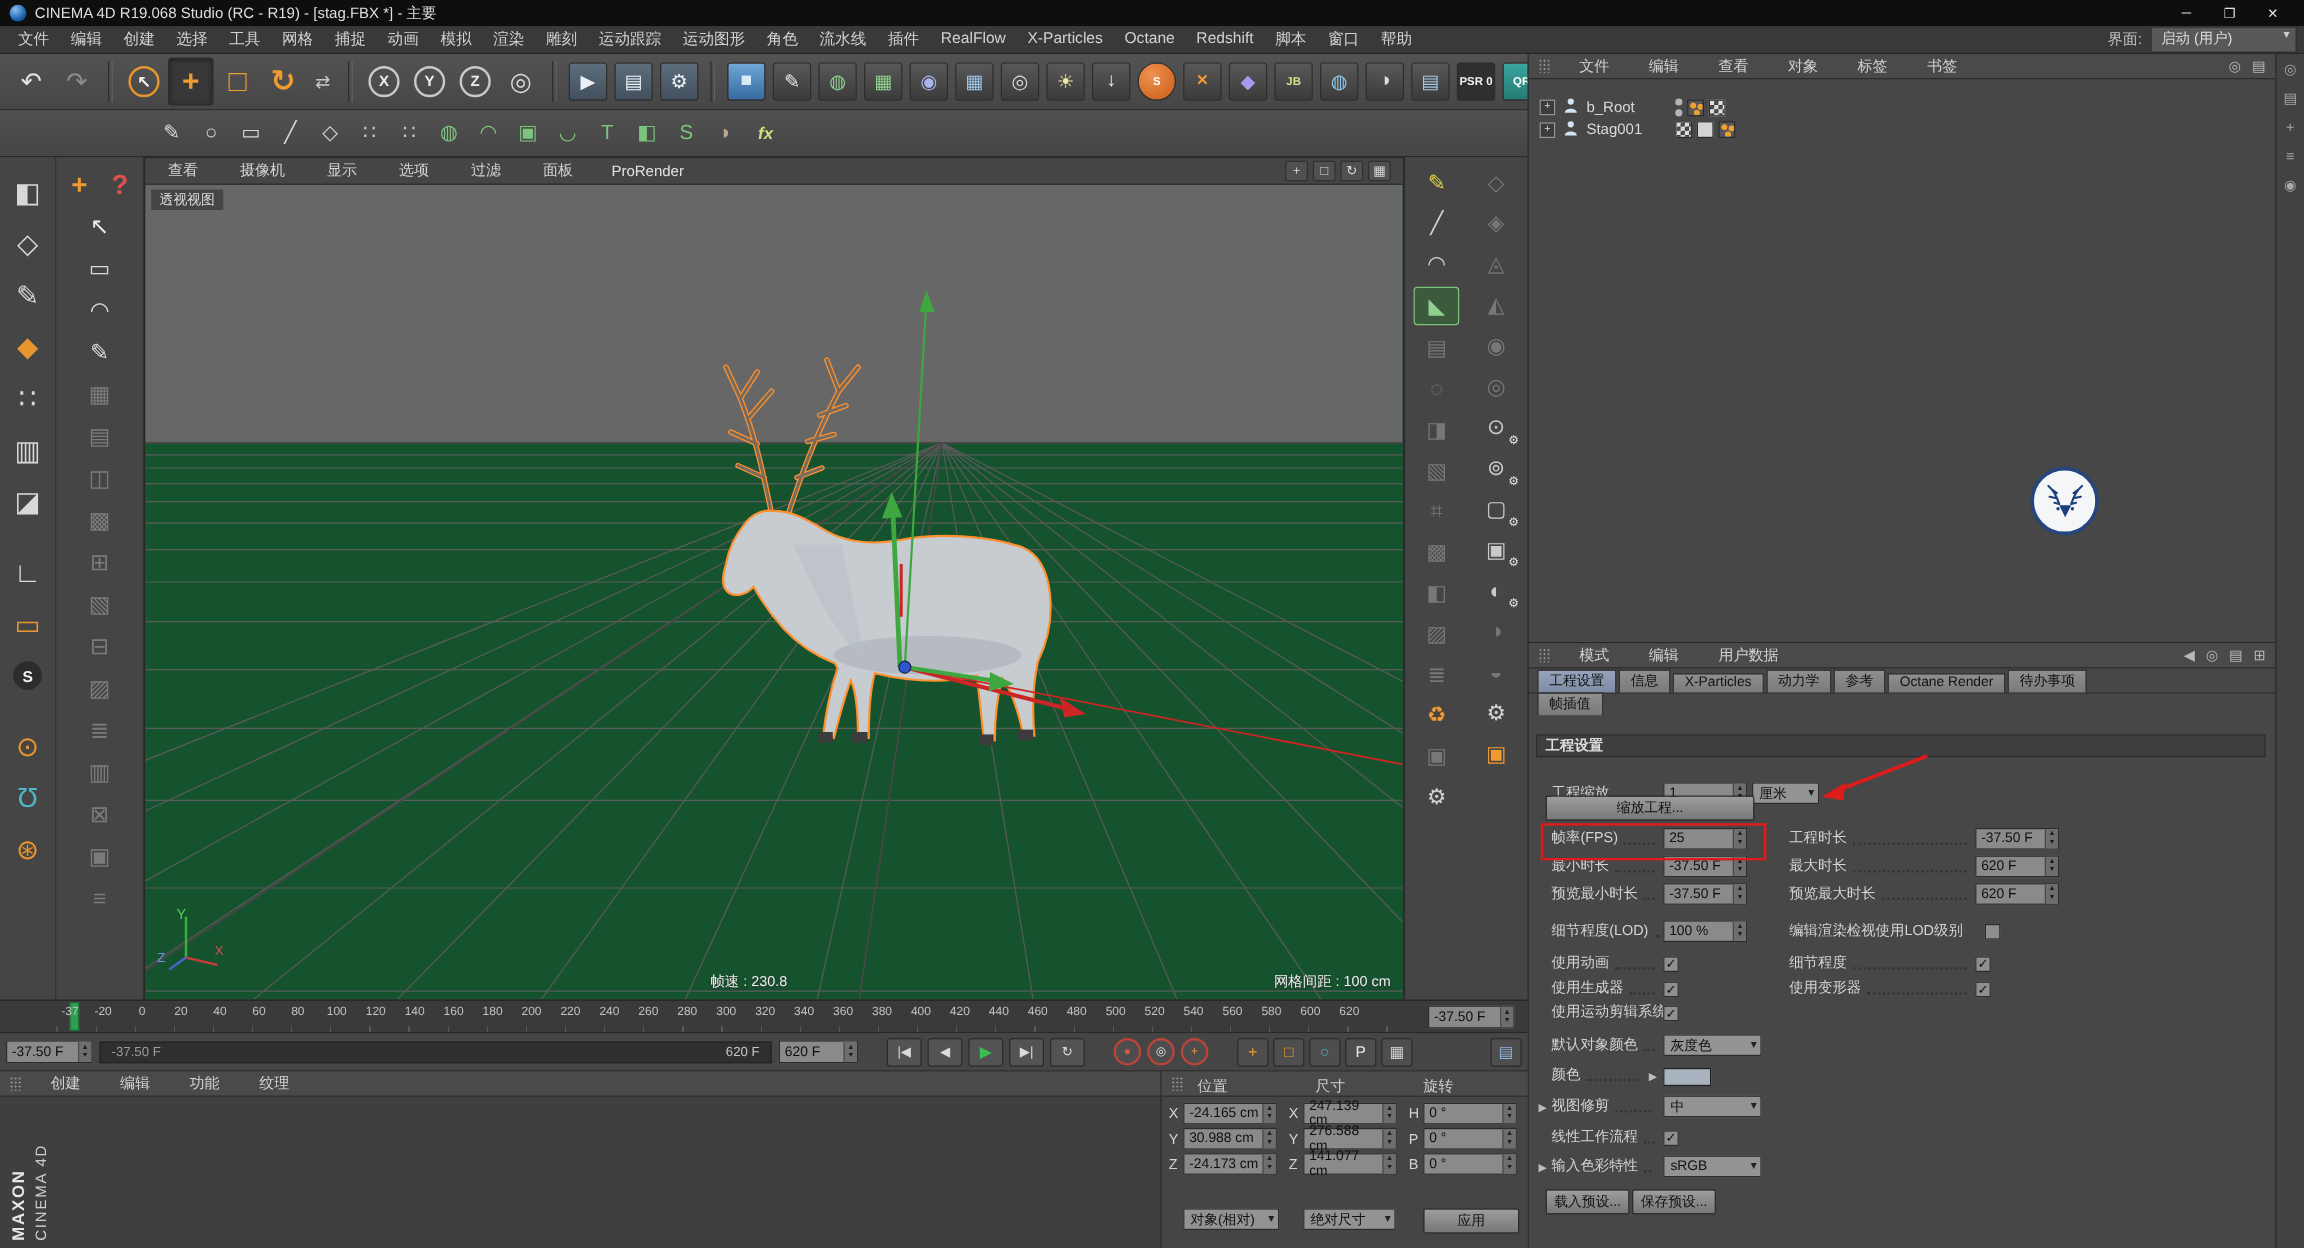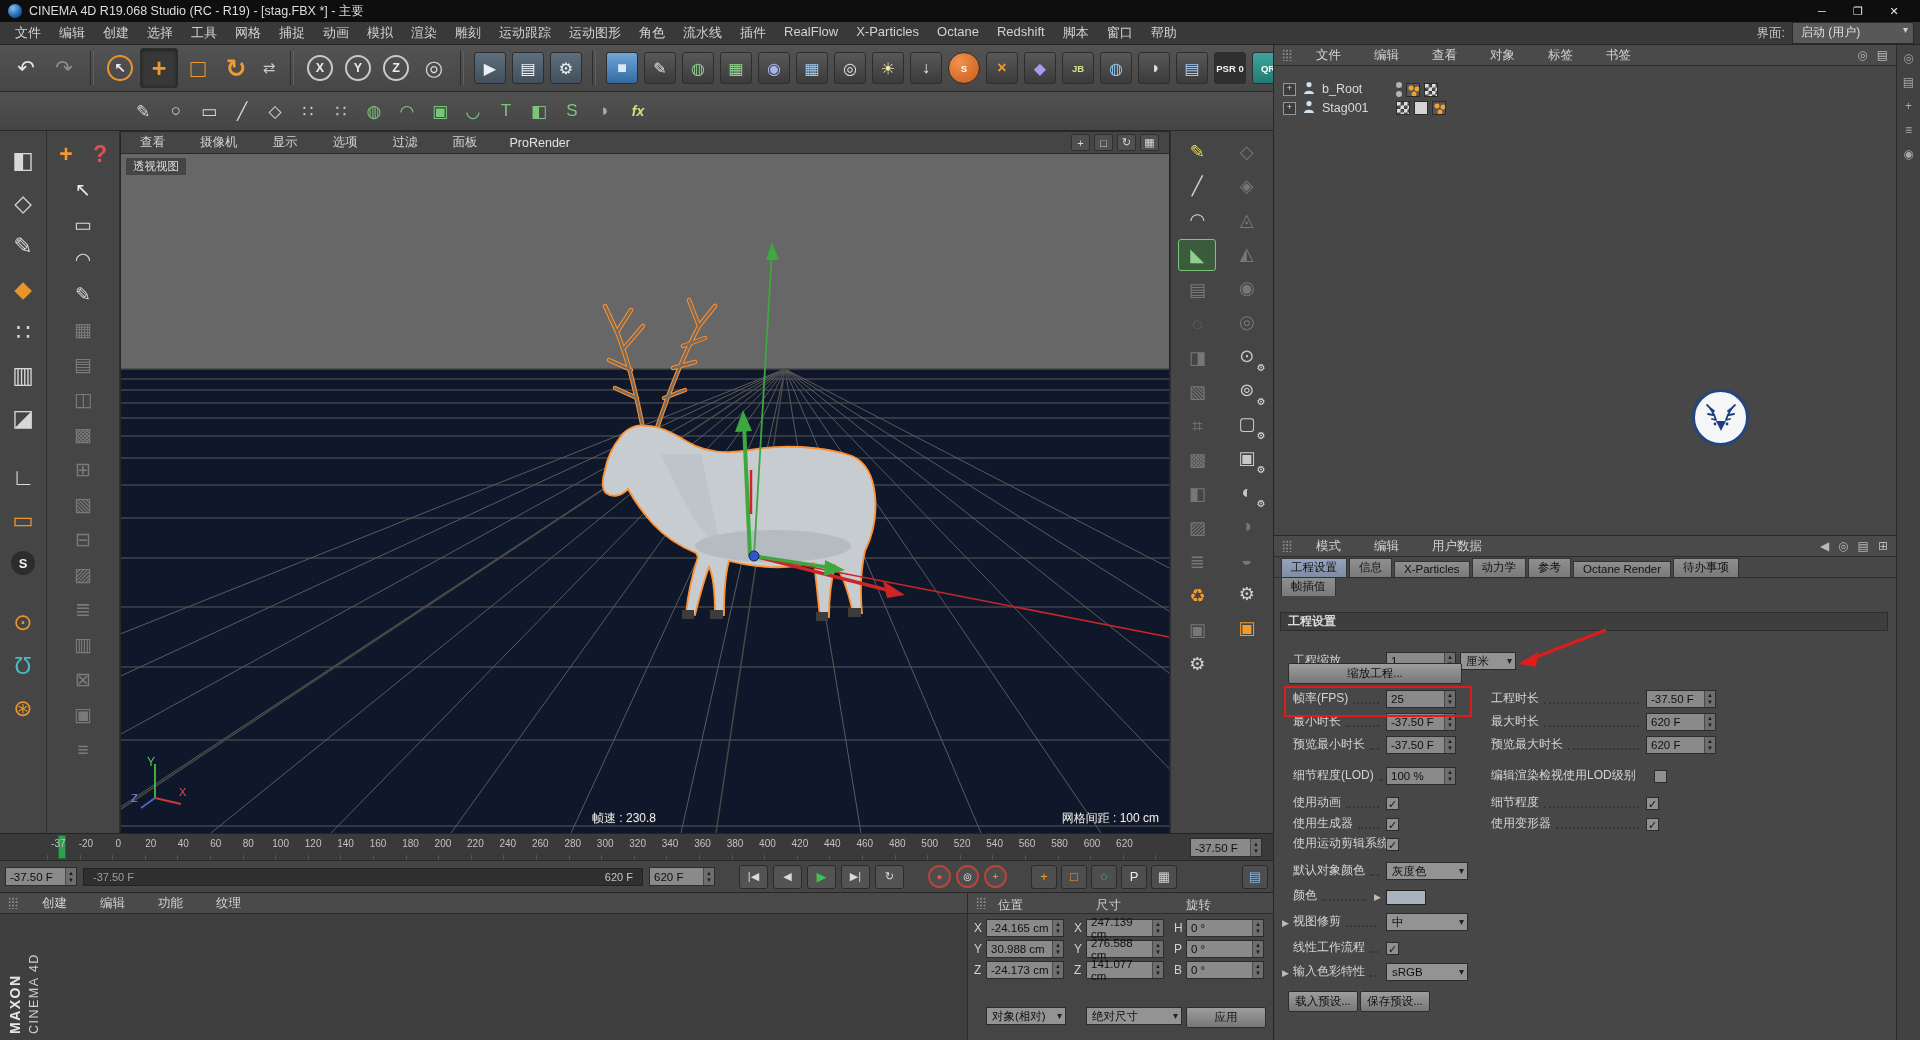--- a/index.html
+++ b/index.html
@@ -54,21 +54,21 @@
   .lbico{width:34px;height:35px;display:flex;align-items:center;justify-content:center;font-size:19px;color:#d2d2d2;}
   .solo{flex-basis:100%;display:flex;justify-content:center;}
   .dim{opacity:.38;}
   
   .viewport{left:120px;top:131px;width:1050px;height:702px;border:1px solid #272727;box-sizing:border-box;}
   .vp-menu{height:21px;background:#454545;border-bottom:1px solid #2b2b2b;display:flex;align-items:center;gap:17px;
            padding:0 10px;font-size:12.5px;color:#cfcfcf;}
   .vp-menu .pro{margin-left:6px;color:#e2e2e2;}
   .vp-nav{margin-left:auto;display:flex;gap:4px;}
   .vp-nav div{width:17px;height:15px;display:flex;align-items:center;justify-content:center;font-size:11px;color:#d6d6d6;background:#505050;border:1px solid #303030;border-radius:2px;}
-  .vp-view{position:relative;width:100%;height:679px;background:#0f172a;overflow:hidden;}
+  .vp-view{position:relative;width:100%;height:679px;background:#14532d;overflow:hidden;}
   .vp-label{position:absolute;left:5px;top:4px;background:rgba(42,42,42,.55);color:#dcdcdc;font-size:11.5px;padding:1px 7px;}
   .vp-fps{position:absolute;left:48%;bottom:6px;transform:translateX(-50%);color:#ededed;font-size:12px;text-shadow:0 1px 2px #333;}
   .vp-grid{position:absolute;right:10px;bottom:6px;color:#ededed;font-size:12px;text-shadow:0 1px 2px #333;}
   .vp-axes{position:absolute;left:8px;bottom:18px;}
   
   .rdock{left:1170px;top:131px;width:103px;height:702px;background:#454545;border-left:1px solid #2f2f2f;
          display:flex;gap:3px;padding:6px 3px;box-sizing:border-box;}
   .rcol{width:48px;display:flex;flex-direction:column;align-items:center;gap:4px;}
   .rico{width:36px;height:30px;display:flex;align-items:center;justify-content:center;font-size:18px;color:#c9c9c9;position:relative;border-radius:3px;}
   .rico.hl{background:#3c5a3c;border:1px solid #7cc47c;}
@@ -972,21 +972,21 @@
 
   <div class="abs coords">
     <div class="panel-menu" style="background:#4a4a4a;">
       <div class="handle"></div>
     </div>
     <span class="chead" style="left:30px;">位置</span>
     <span class="chead" style="left:128px;">尺寸</span>
     <span class="chead" style="left:218px;">旋转</span>
     <div id="coord-grid">
         <span class="caxis" style="left: 6px; top: 28px;">X</span>
-        <div class="fld" style="left: 18px; top: 26px; width: 78px;">
+        <div class="fld" style="left: 18px; top: 26px; width: 78px; justify-content: center;">
           <span>-24.165 cm</span>
           <div class="sp">
             <span>▲</span>
             <span>▼</span>
           </div>
         </div>
         <span class="caxis" style="left: 6px; top: 49px;">Y</span>
         <div class="fld" style="left: 18px; top: 47px; width: 78px;">
           <span>30.988 cm</span>
           <div class="sp">
@@ -1045,21 +1045,21 @@
         <span class="caxis" style="left: 206px; top: 70px;">B</span>
         <div class="fld" style="left: 218px; top: 68px; width: 78px;">
           <span>0 °</span>
           <div class="sp">
             <span>▲</span>
             <span>▼</span>
           </div>
         </div>
       </div>
     <div class="ddc" style="left:18px;top:114px;width:80px;">对象(相对)</div>
-    <div class="ddc" style="left:118px;top:114px;width:96px;">绝对尺寸</div>
+    <div class="ddc" style="left:118px;top:114px;width:77px;">绝对尺寸</div>
     <div class="btnc" style="left:218px;top:114px;width:78px;">应用</div>
   </div>
 
   <div class="abs farstrip" id="farstrip">
       <div class="fsico">◎</div>
       <div class="fsico">▤</div>
       <div class="fsico">+</div>
       <div class="fsico">≡</div>
       <div class="fsico">◉</div>
     </div>

